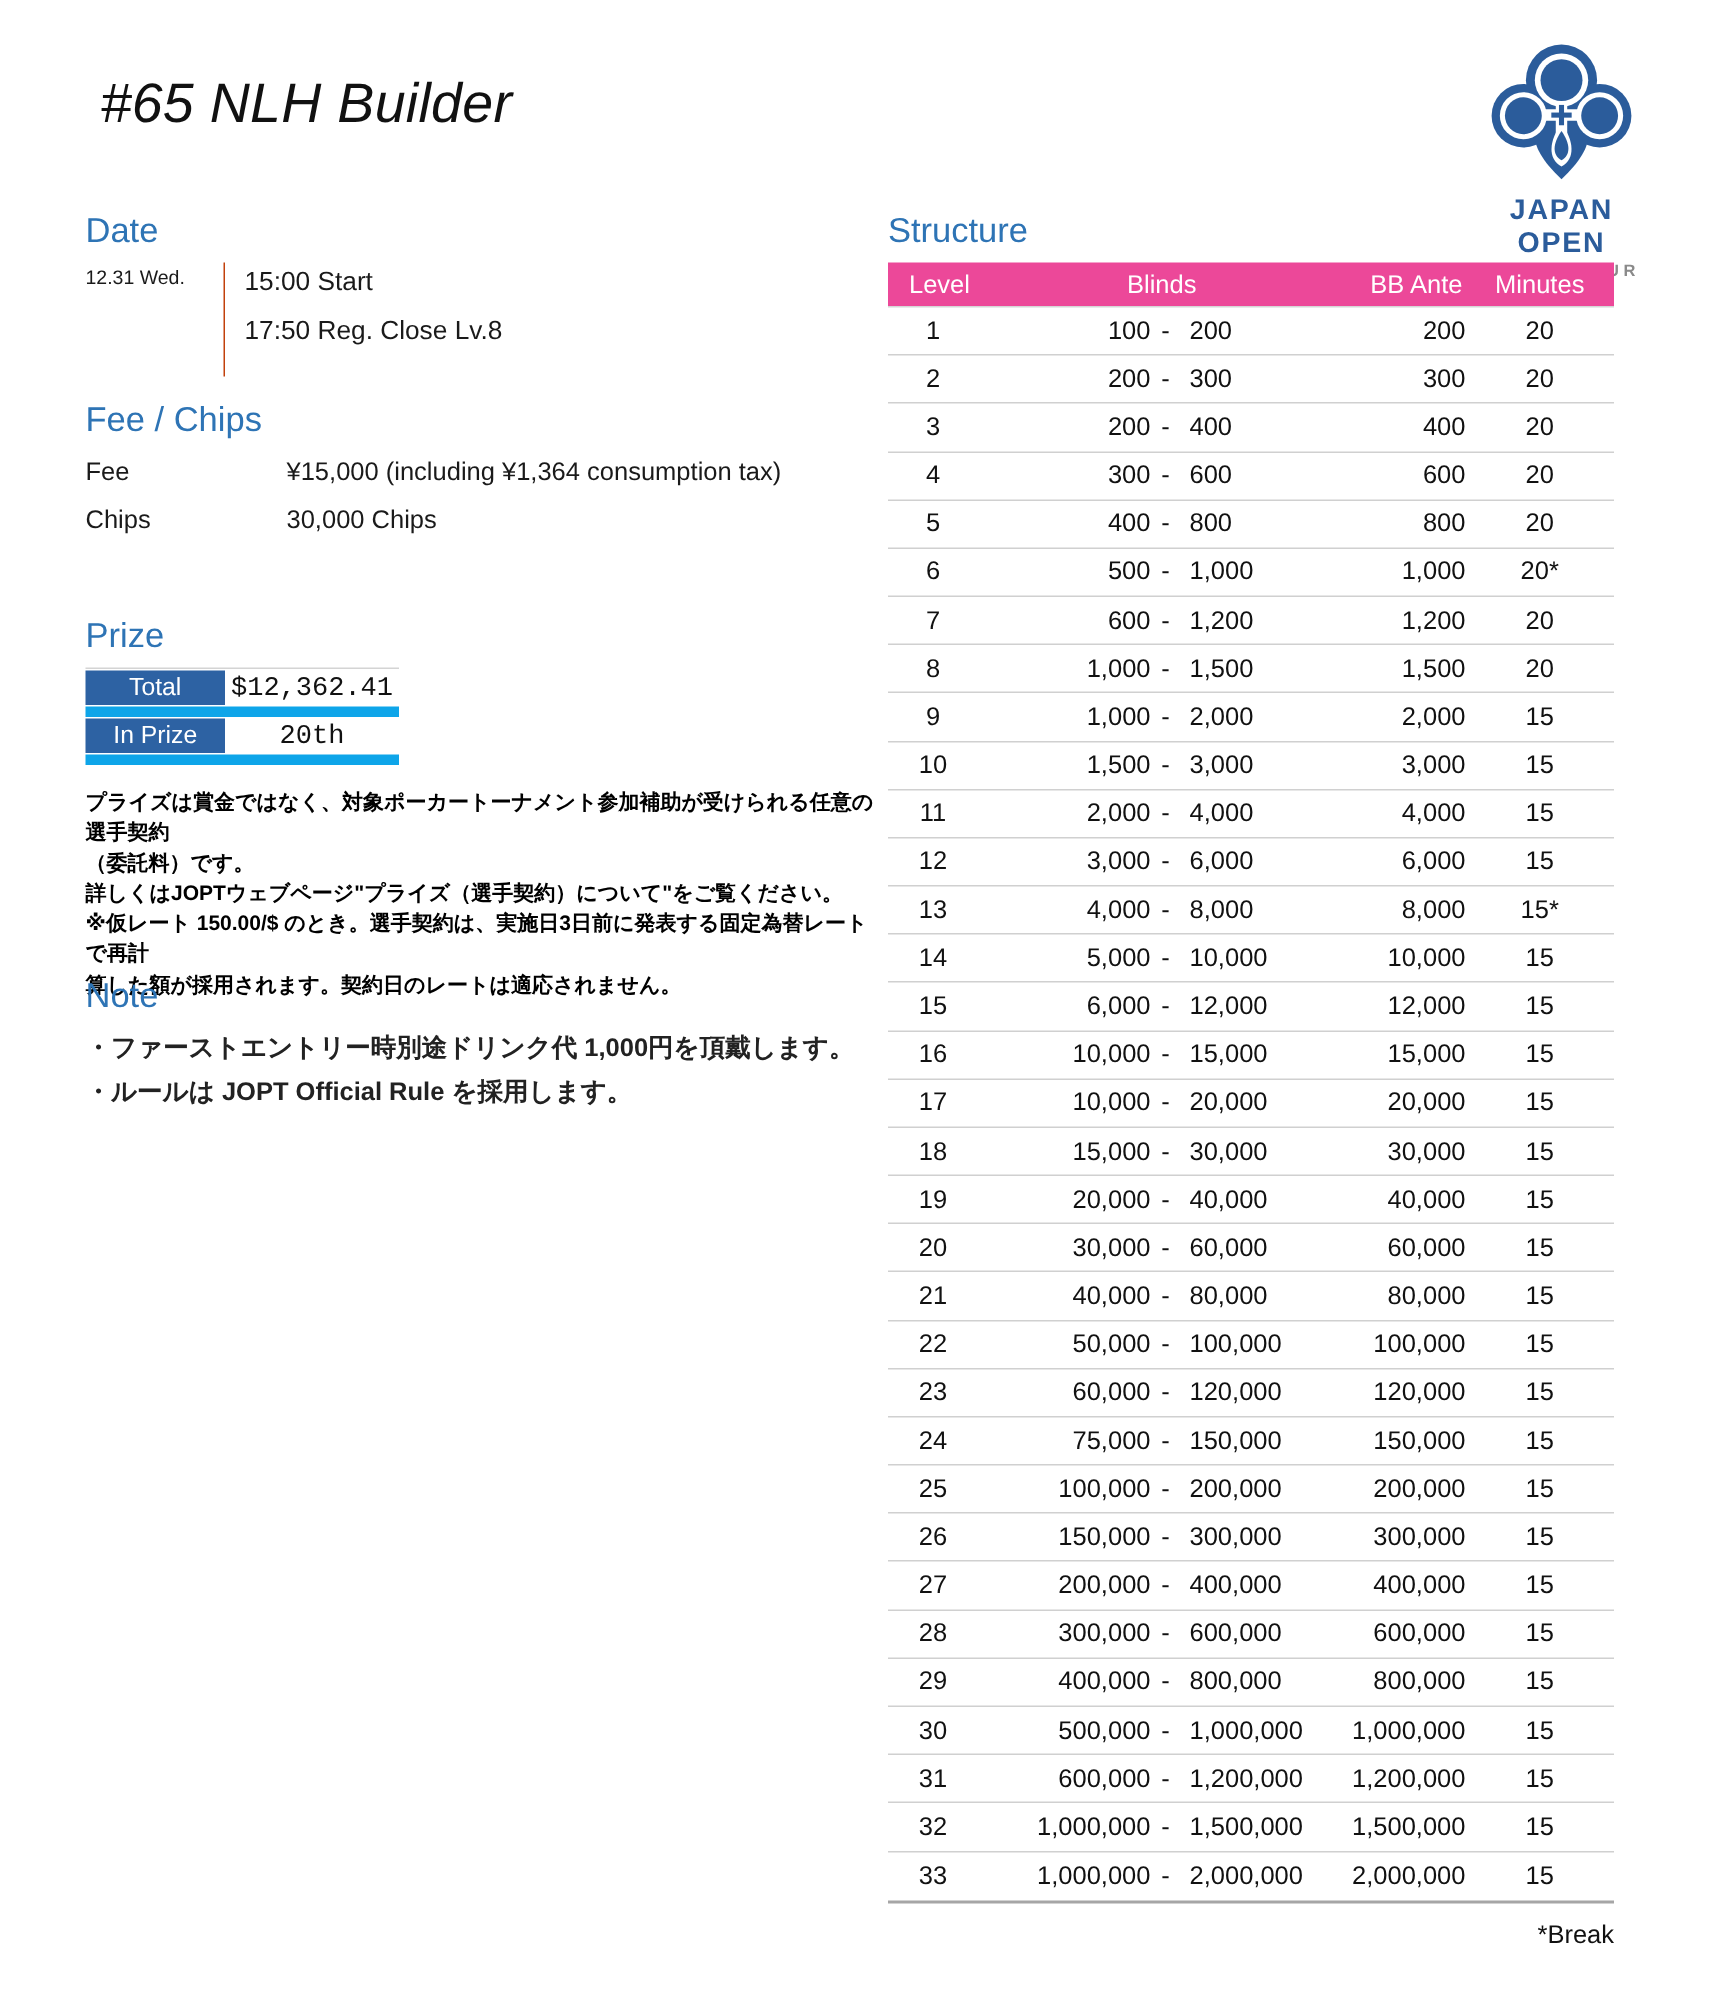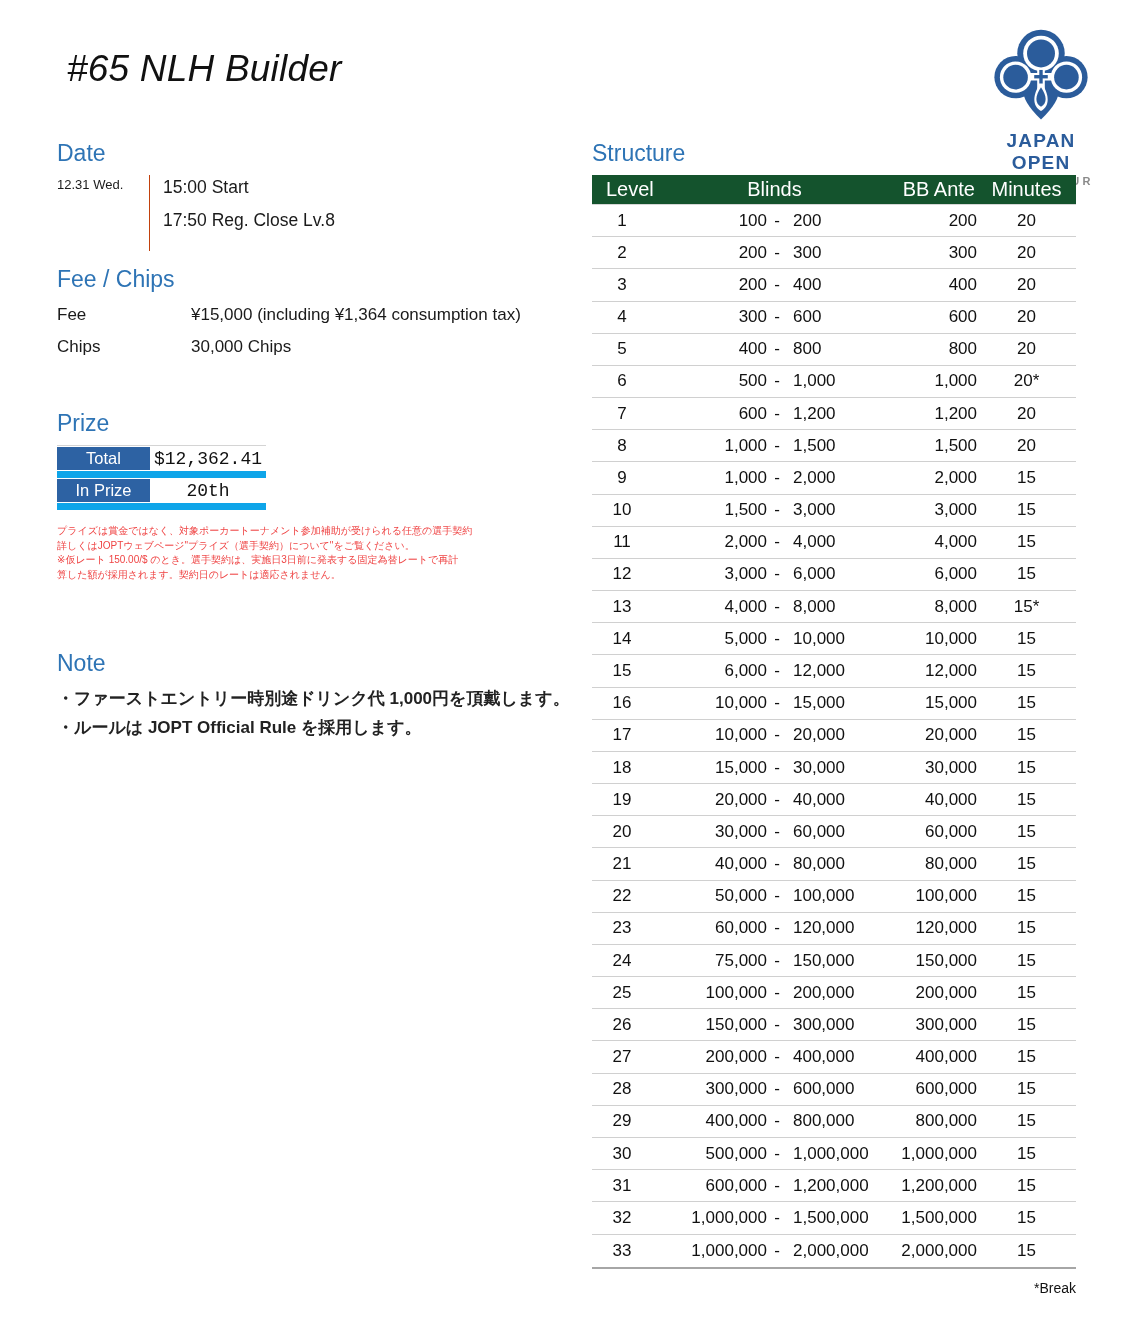--- a/index.html
+++ b/index.html
@@ -33,51 +33,51 @@
   .fee-label { width:98px; }
 
   
   .prize-section { position:absolute; left:57px; top:410px; }
   .prize-table { width:209px; border-top:1px solid #d4d4d4; margin-top:6px; }
   .prize-row { display:flex; height:32px; border-bottom:7px solid #0ea5e9; align-items:stretch; }
   .prize-label { width:93px; background:#2D62A3; color:#ffffff; display:flex; align-items:center; justify-content:center; font-size:16.5px; margin:1px 0; }
   .prize-value { flex:1; display:flex; align-items:center; justify-content:center; font-size:18px; color:#111;font-family:Liberation Mono, monospace; }
 
   
-  .disclaimer { position:absolute; left:57px; top:524px; width:530px; font-size:10px; font-weight:400; line-height:1.45; color:#ef4444; }
+  .disclaimer { position:absolute; left:57px; top:524px; width:530px; font-size:14px; font-weight:700; line-height:1.45; color:#000000; }
 
   
   .note-section { position:absolute; left:57px; top:650px; width:540px; }
   .note-item { font-size:17px; font-weight:600; line-height:1.7; color:#222; }
 
   
   .structure-section { position:absolute; left:592px; top:140px; width:484px; }
   .s-header {
     display:grid; grid-template-columns:60px 245px 80px 99px;
-    background:#14532d; color:#ffffff; height:29px; align-items:center;
-    font-size:20px; margin-top:5px;
+    background:#ec4899; color:#ffffff; height:29px; align-items:center;
+    font-size:17px; margin-top:5px;
   }
   .s-header .h-level { padding-left:14px; text-align:left; }
   .s-header .h-blinds { text-align:center; }
   .s-header .h-ante { text-align:right; padding-right:2px; }
   .s-header .h-minutes { text-align:center; }
   .s-body { border-top:1px solid #d6d6d6; border-bottom:2px solid #a6a6a6; }
   .s-row {
     display:grid; grid-template-columns:60px 115px 20px 110px 80px 99px;
     height:32.18px; align-items:center; font-size:17px; color:#111;
     border-bottom:1px solid #d0d0d0;
   }
   .s-row:last-child { border-bottom:none; }
   .c-level { text-align:center; }
   .c-sb { text-align:right; }
   .c-dash { text-align:center; }
   .c-bb { text-align:left; padding-left:6px; }
   .c-ante { text-align:right; }
   .c-minutes { text-align:center; }
-  .s-footnote { text-align:right; font-size:14px; margin-top:11px; color:#111; }
+  .s-footnote { text-align:right; font-size:17px; margin-top:11px; color:#111; }
 </style>
 </head>
 <body>
 
 <div class="page-title">#65 NLH Builder</div>
 
 <div class="logo">
   <span>
     <svg width="104" height="100" viewBox="0 0 120 118">
       <g fill="#2B5C9B">
@@ -148,20 +148,21 @@
       <div class="prize-row">
         <div class="prize-label">In Prize</div>
         <div class="prize-value">20th</div>
       </div>
     </div>
 </div>
 
 <div class="disclaimer">
 
 <div class="disclaimer-line">プライズは賞金ではなく、対象ポーカートーナメント参加補助が受けられる任意の選手契約</div>
+    <div class="disclaimer-line">（委託料）です。</div>
     <div class="disclaimer-line">詳しくはJOPTウェブページ"プライズ（選手契約）について"をご覧ください。</div>
     <div class="disclaimer-line">※仮レート 150.00/$ のとき。選手契約は、実施日3日前に発表する固定為替レートで再計</div>
     <div class="disclaimer-line">算した額が採用されます。契約日のレートは適応されません。</div>
   </div>
 
 <div class="note-section">
   <div class="heading">Note</div>
   <div>
 
   <div class="note-item">・ファーストエントリー時別途ドリンク代 1,000円を頂戴します。</div>

